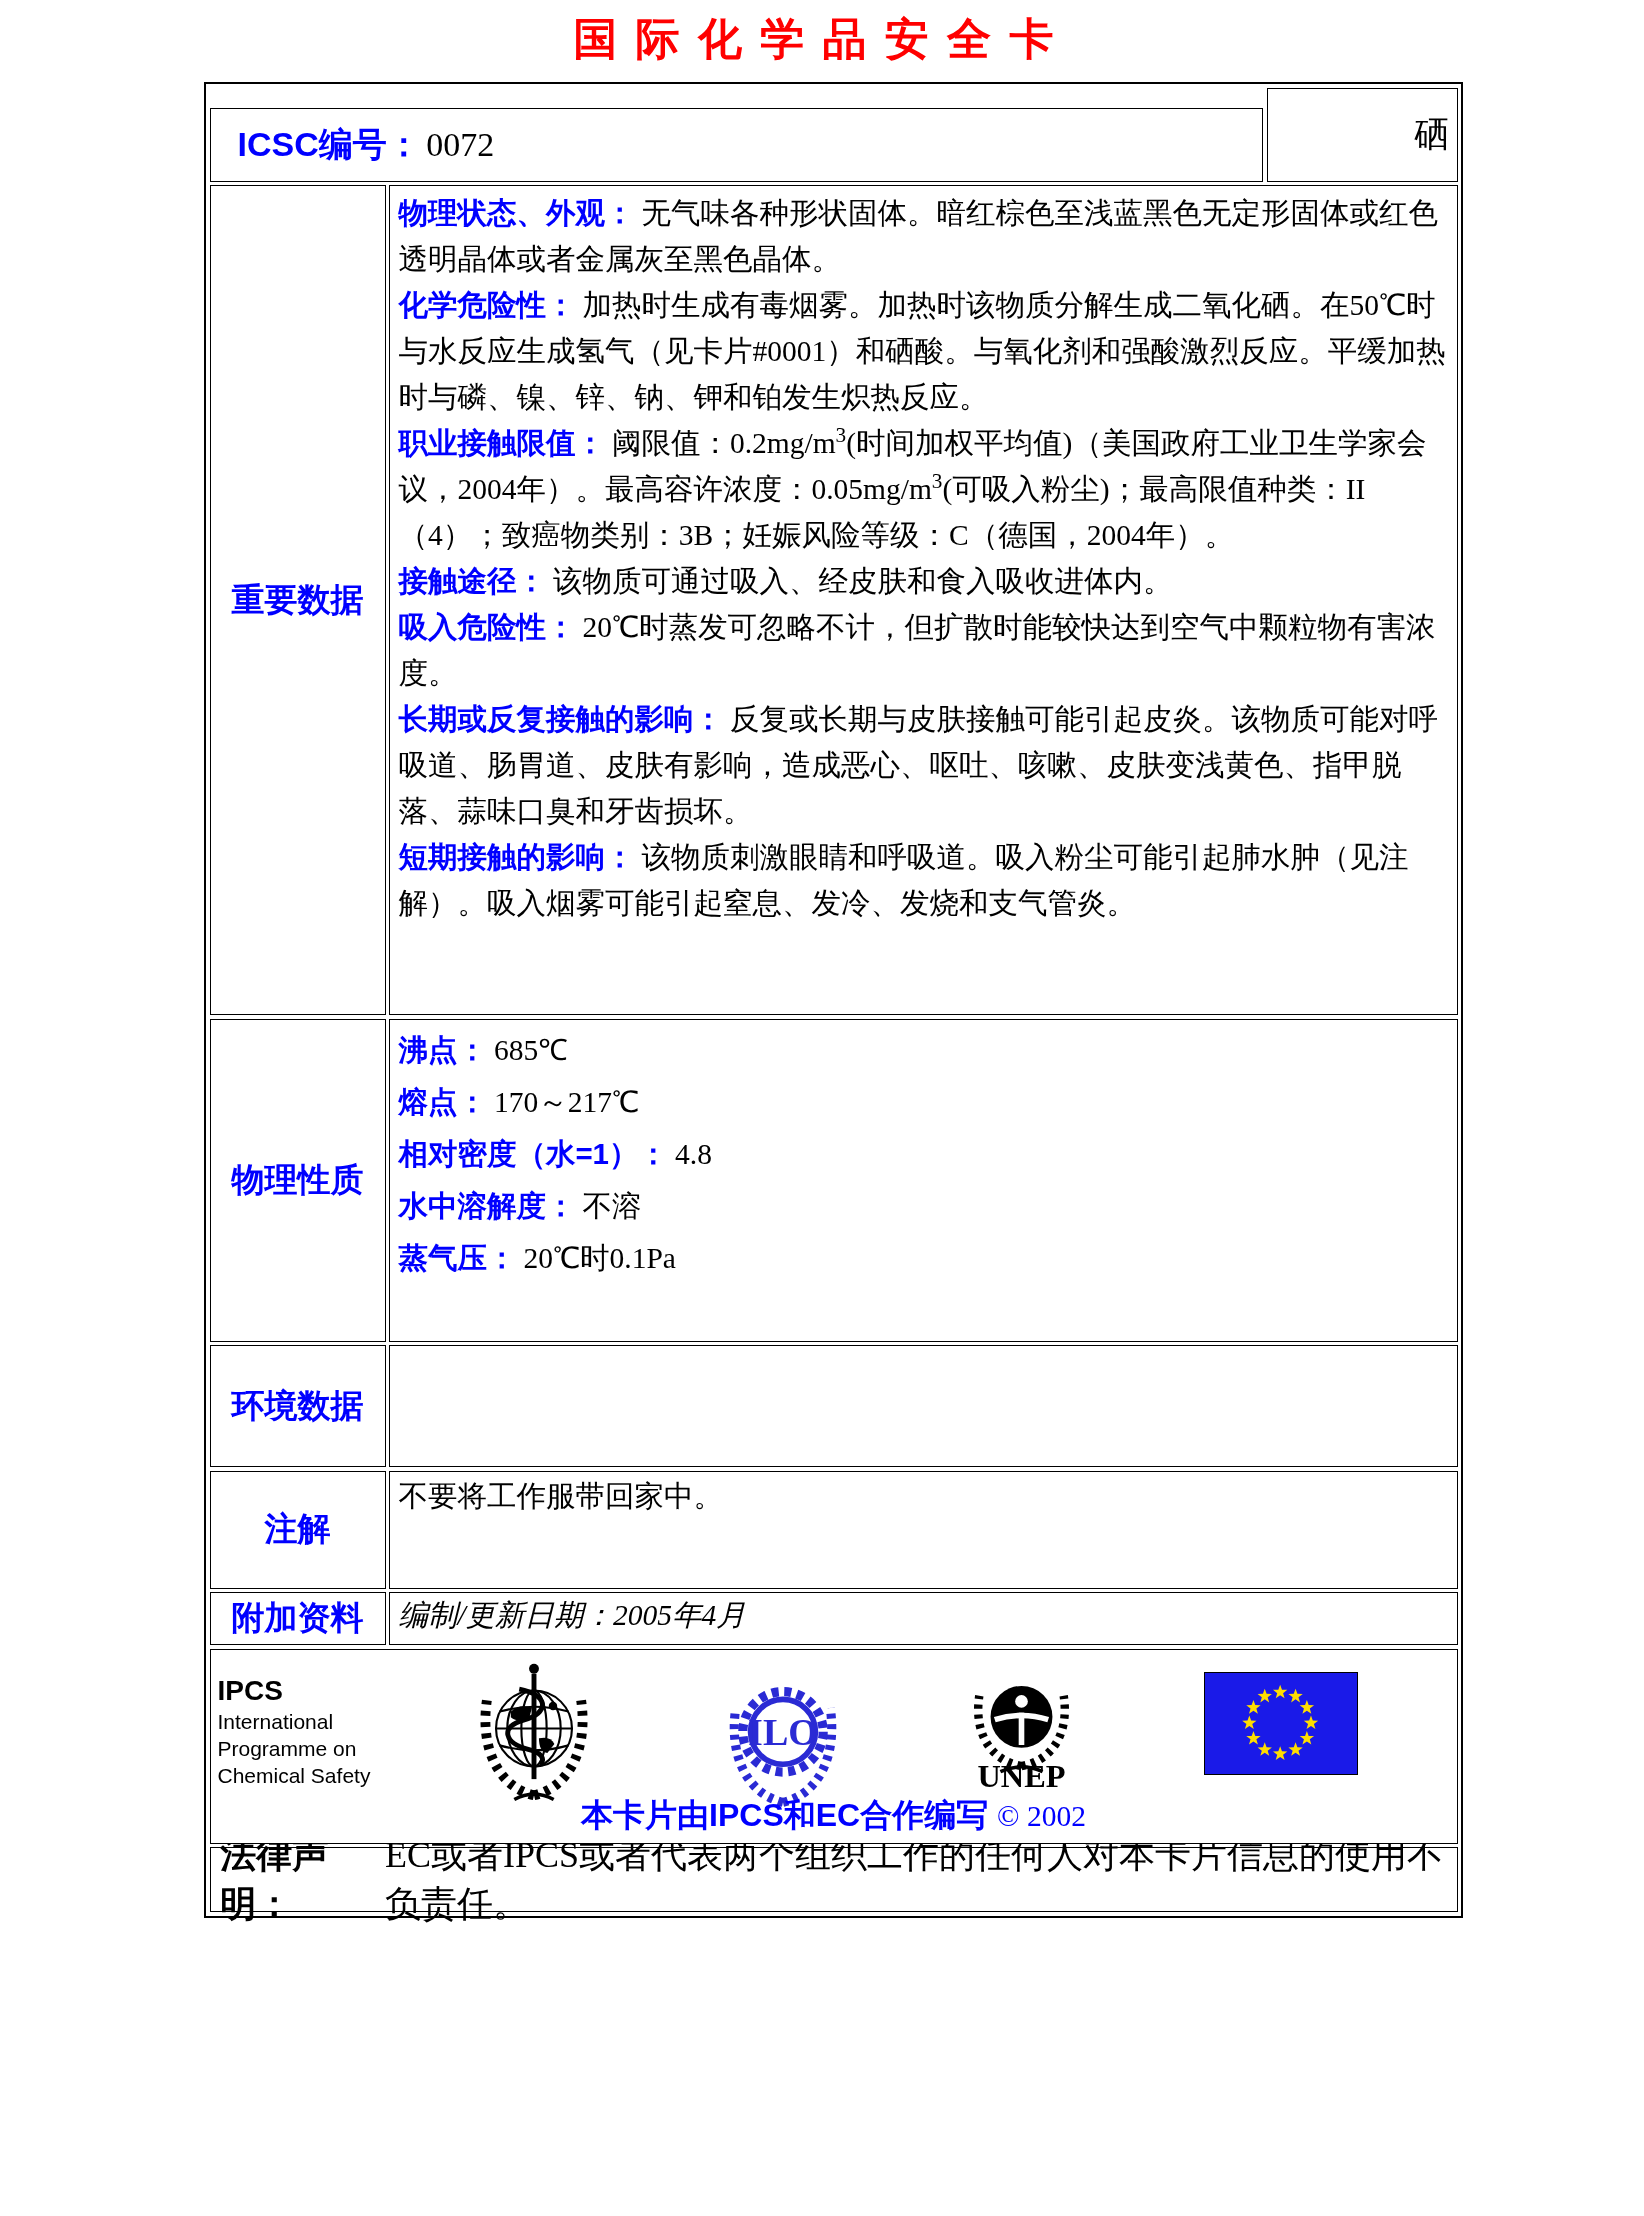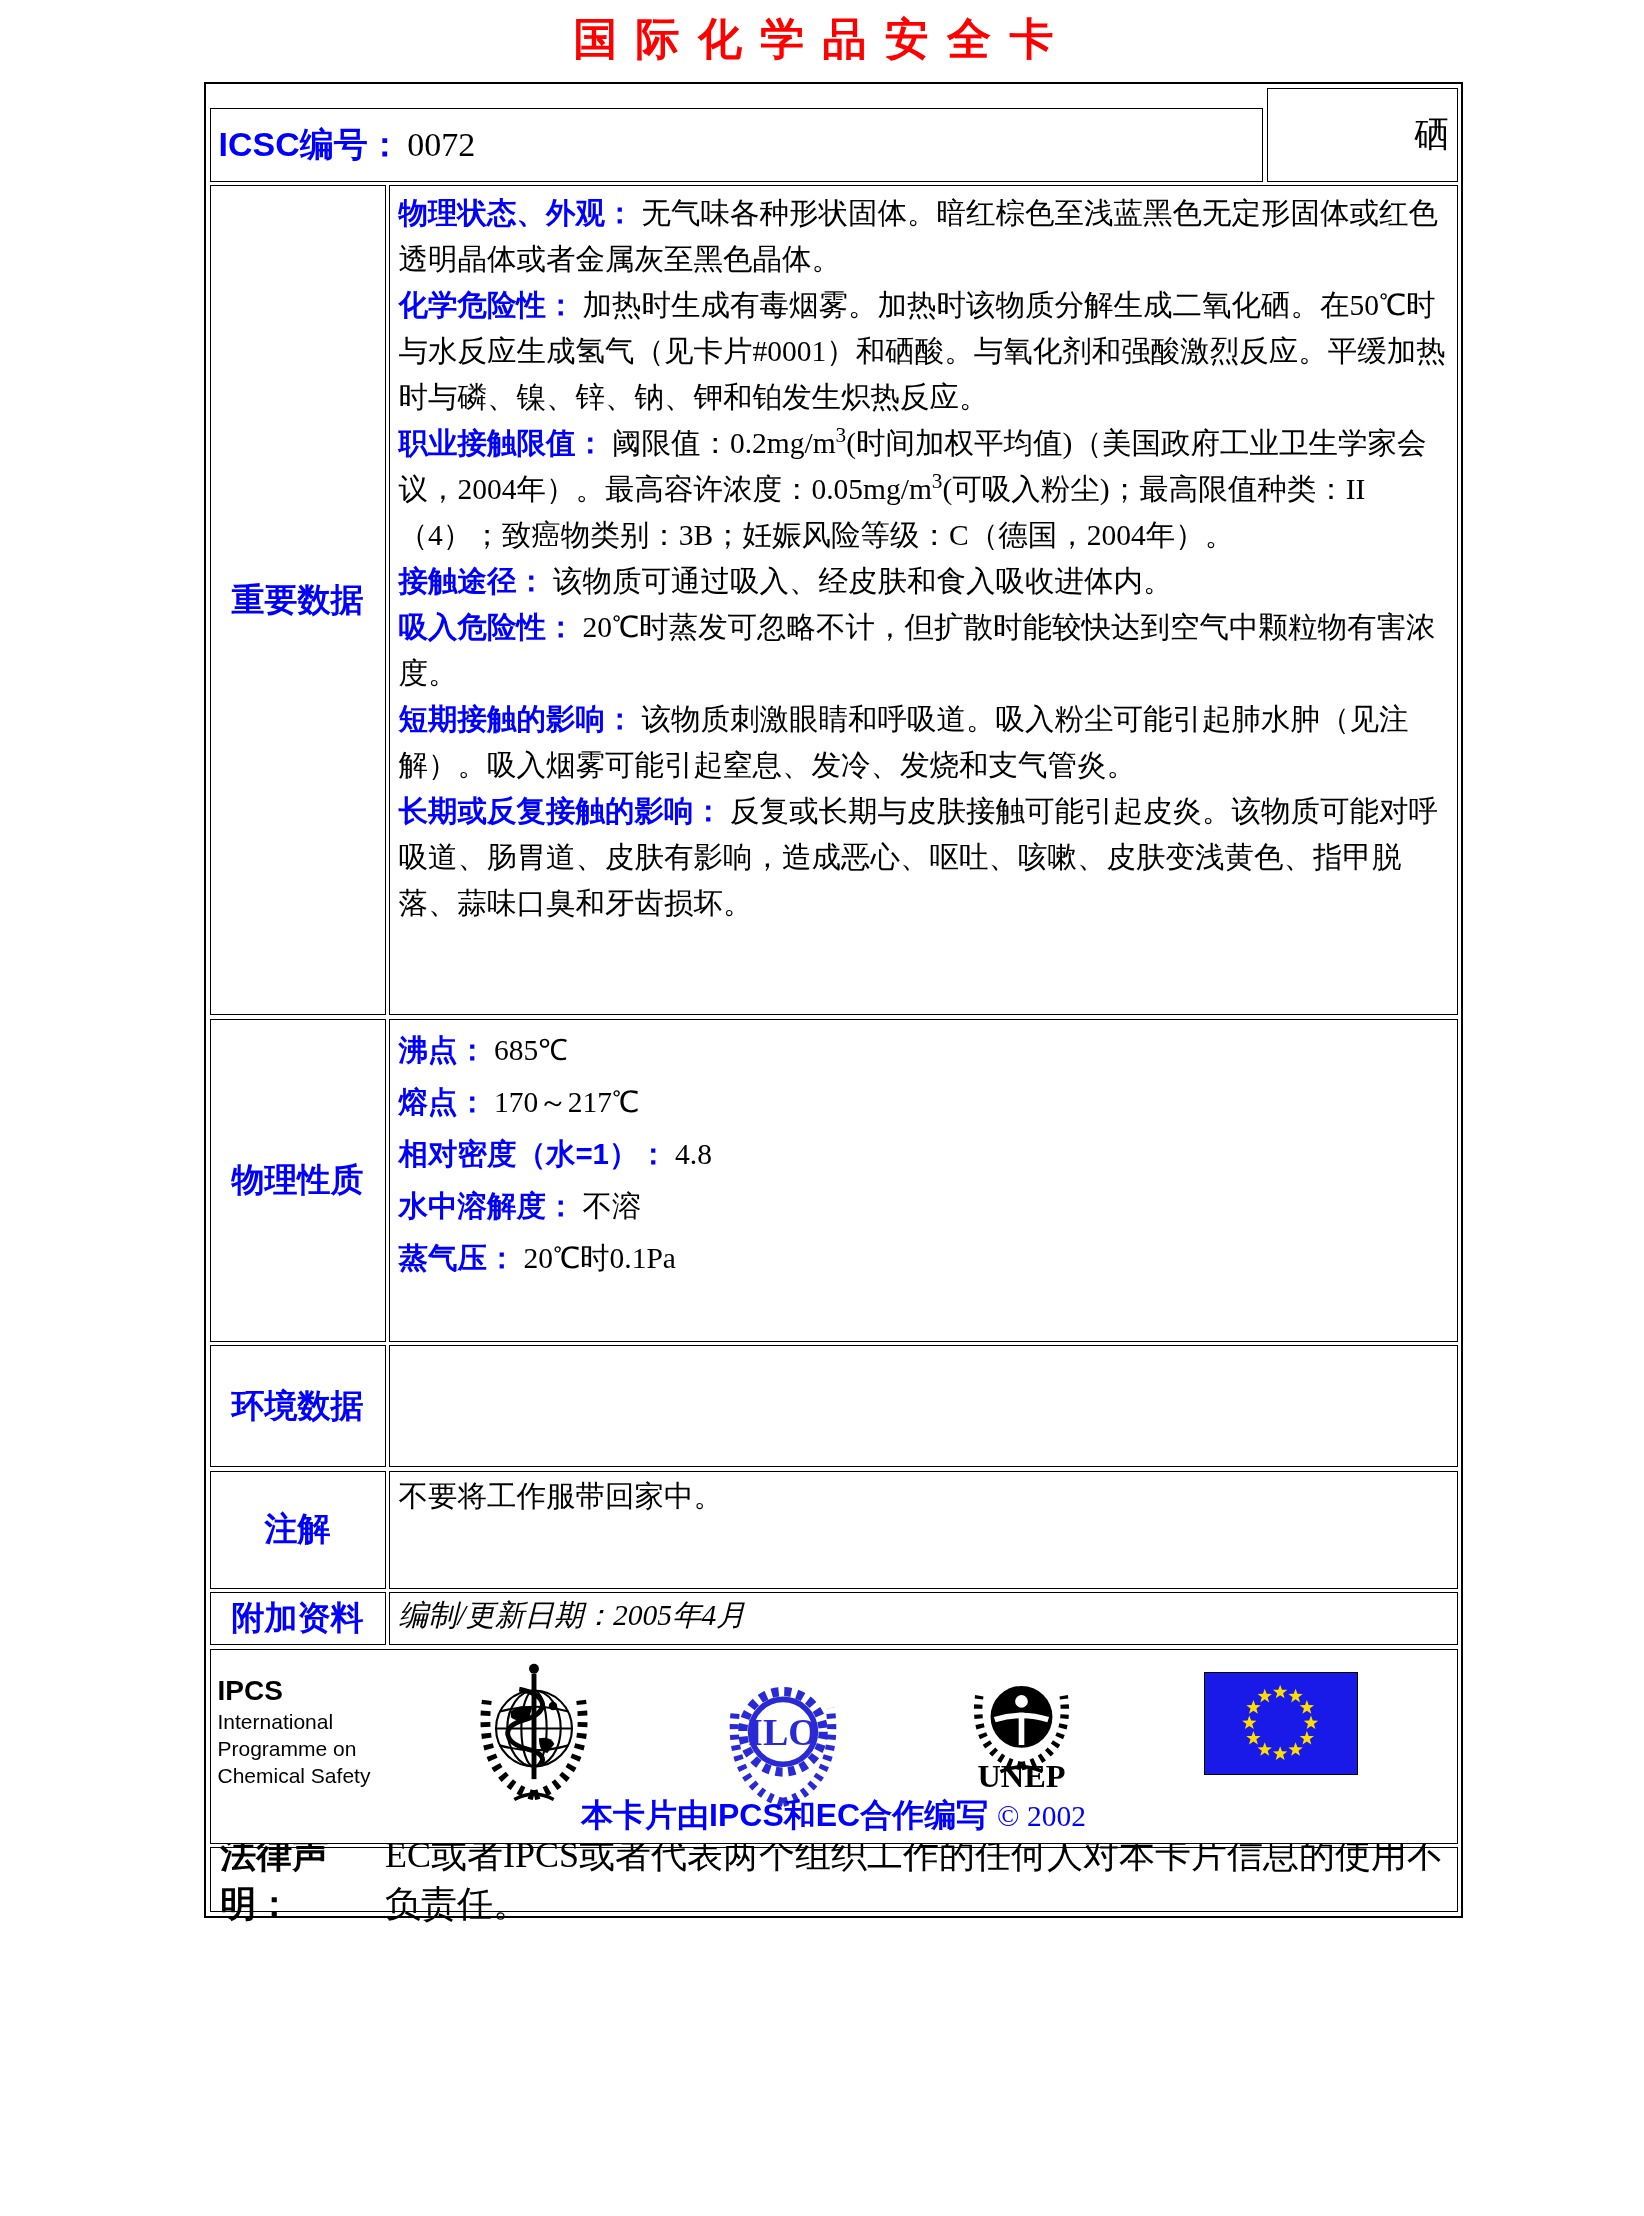--- a/index.html
+++ b/index.html
@@ -19,21 +19,21 @@
   }
   .card {
     position:absolute; left:204px; top:82px; width:1259px;
     border:2.8px solid #000; background:#fff;
     padding:3.5px; display:flex; flex-direction:column; gap:3.5px;
   }
   .row { display:flex; gap:3.5px; }
   .cell { border:1.4px solid #000; background:#fff; }
   
   .row-header { height:94px; }
-  .cell-icsc { flex:1; display:flex; align-items:center; padding-left:8px; font-size:34px;margin-top:20px; }
+  .cell-icsc { flex:1; display:flex; align-items:center; padding-left:27px; font-size:34px;margin-top:20px; }
   .cell-icsc .blue { margin-right:5.6px; }
   .cell-name { flex:0 0 191px; display:flex; align-items:center; justify-content:flex-end; padding-right:7px; font-size:35px; }
   
   .lblcell {
     flex:0 0 176px; display:flex; align-items:center; justify-content:center;
     color:var(--blue); font-family:"Liberation Sans", sans-serif; font-weight:bold; font-size:33px;
     text-align:center;
   }
   .content { flex:1; padding:4.2px 8.4px; overflow:hidden; }
   .blue {
@@ -94,22 +94,22 @@
   <div class="row row-important">
     <div class="cell lblcell">
       <span>重要数据</span>
     </div>
     <div class="cell content">
         <div class="seg"><span class="blue">物理状态、外观：</span>无气味各种形状固体。暗红棕色至浅蓝黑色无定形固体或红色透明晶体或者金属灰至黑色晶体。</div>
         <div class="seg"><span class="blue">化学危险性：</span>加热时生成有毒烟雾。加热时该物质分解生成二氧化硒。在50℃时与水反应生成氢气（见卡片#0001）和硒酸。与氧化剂和强酸激烈反应。平缓加热时与磷、镍、锌、钠、钾和铂发生炽热反应。</div>
         <div class="seg"><span class="blue">职业接触限值：</span>阈限值：0.2mg/m<sup>3</sup>(时间加权平均值)（美国政府工业卫生学家会议，2004年）。最高容许浓度：0.05mg/m<sup>3</sup>(可吸入粉尘)；最高限值种类：II（4）；致癌物类别：3B；妊娠风险等级：C（德国，2004年）。</div>
         <div class="seg"><span class="blue">接触途径：</span>该物质可通过吸入、经皮肤和食入吸收进体内。</div>
         <div class="seg"><span class="blue">吸入危险性：</span>20℃时蒸发可忽略不计，但扩散时能较快达到空气中颗粒物有害浓度。</div>
+        <div class="seg"><span class="blue">长期或反复接触的影响：</span>反复或长期与皮肤接触可能引起皮炎。该物质可能对呼吸道、肠胃道、皮肤有影响，造成恶心、呕吐、咳嗽、皮肤变浅黄色、指甲脱落、蒜味口臭和牙齿损坏。</div>
         <div class="seg"><span class="blue">短期接触的影响：</span>该物质刺激眼睛和呼吸道。吸入粉尘可能引起肺水肿（见注解）。吸入烟雾可能引起窒息、发冷、发烧和支气管炎。</div>
-        <div class="seg"><span class="blue">长期或反复接触的影响：</span>反复或长期与皮肤接触可能引起皮炎。该物质可能对呼吸道、肠胃道、皮肤有影响，造成恶心、呕吐、咳嗽、皮肤变浅黄色、指甲脱落、蒜味口臭和牙齿损坏。</div>
       </div>
   </div>
 
   <div class="row row-physical">
     <div class="cell lblcell">
       <span>物理性质</span>
     </div>
     <div class="cell content">
         <div class="prop"><span class="blue">沸点：</span>685℃</div>
         <div class="prop"><span class="blue">熔点：</span>170～217℃</div>

